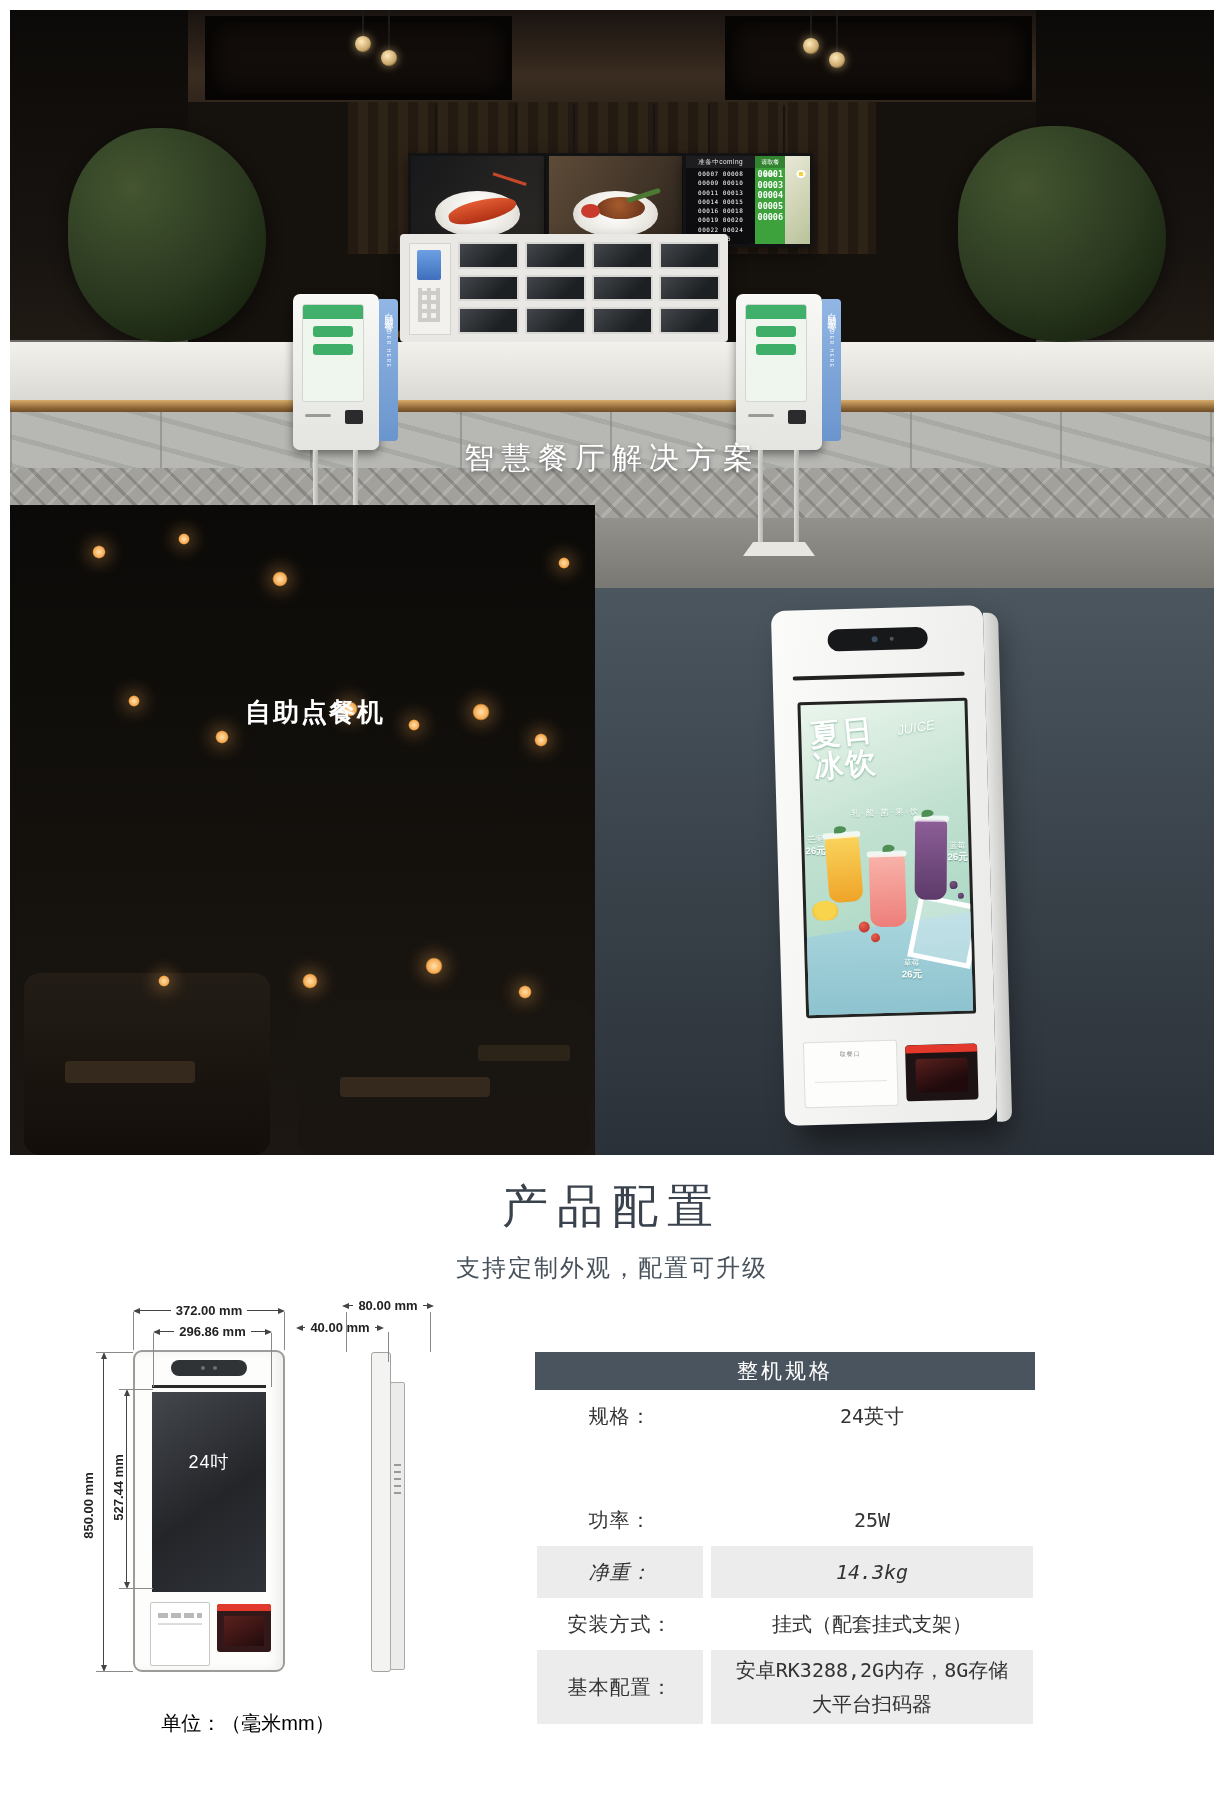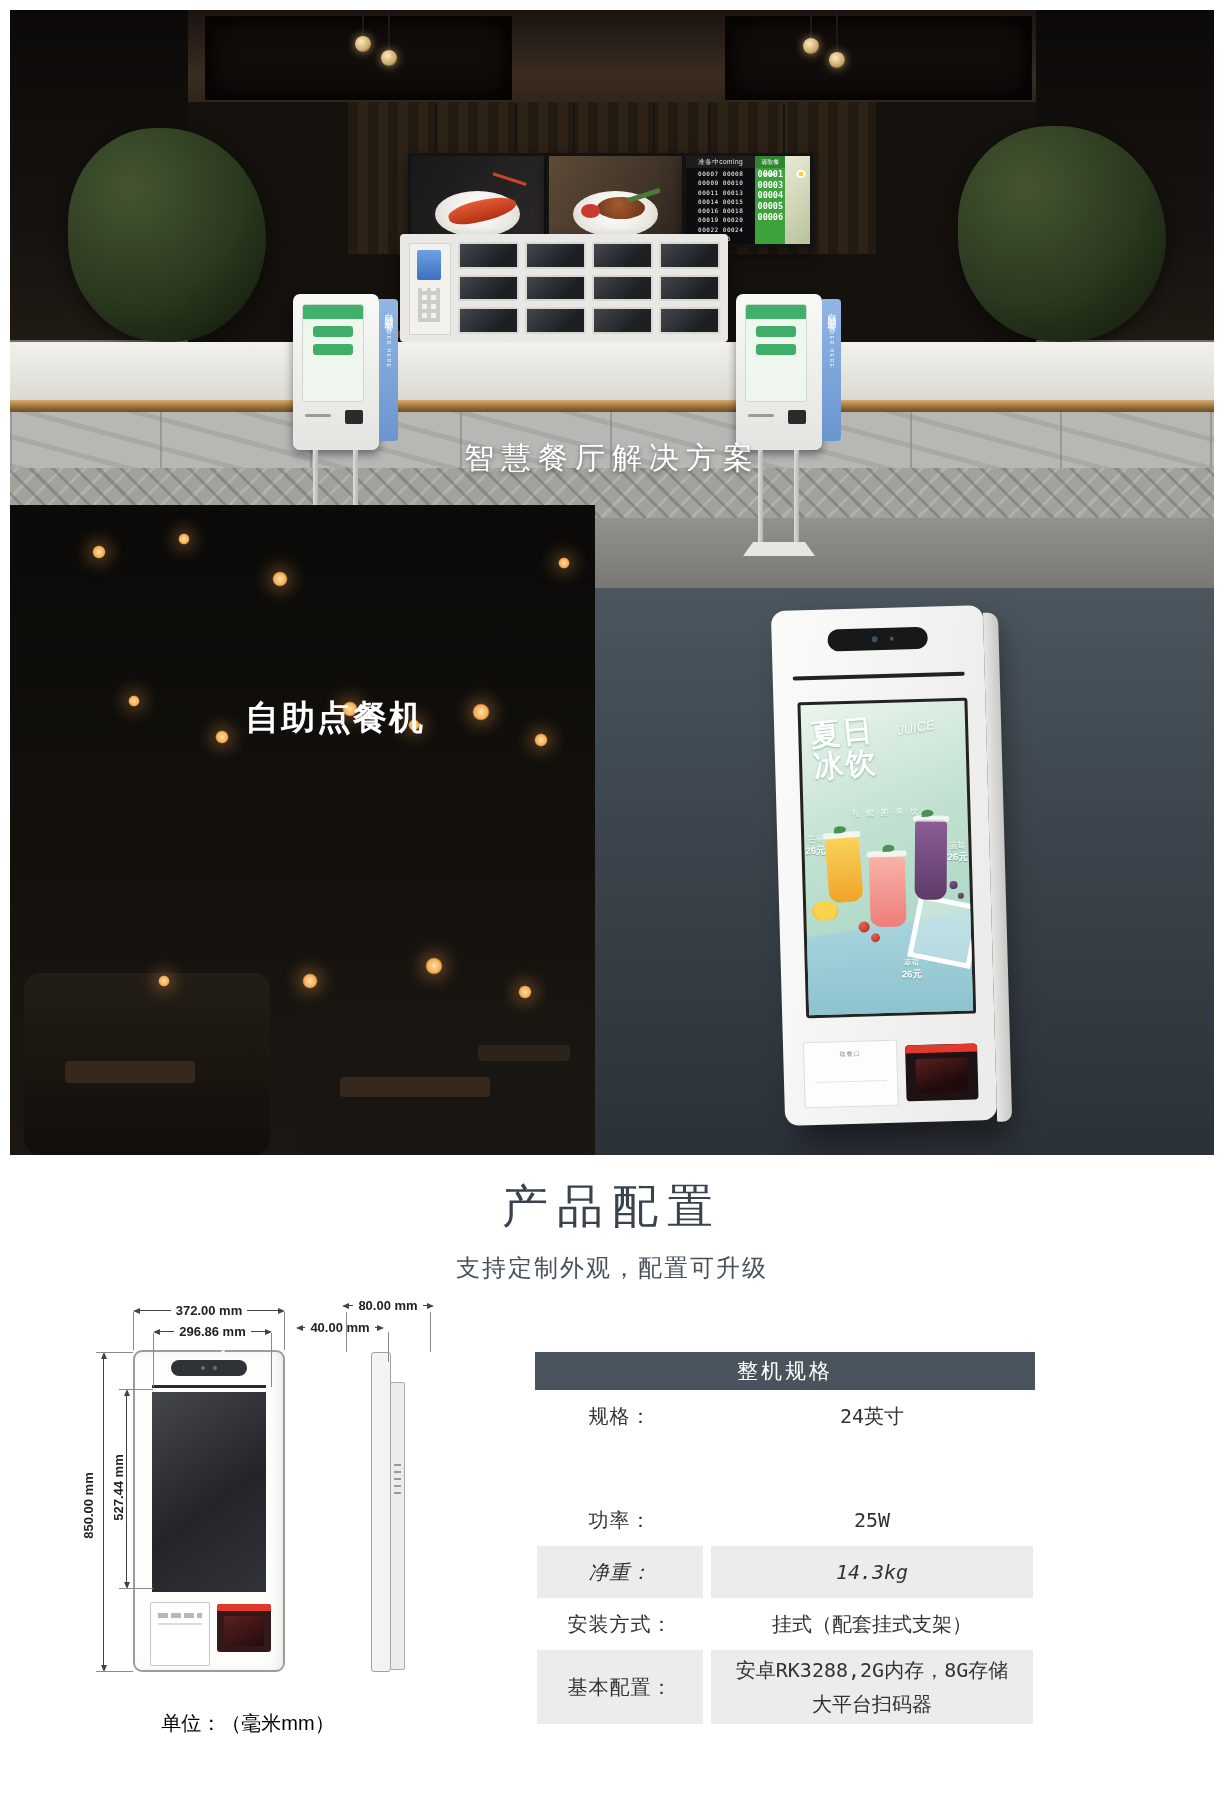--- a/index.html
+++ b/index.html
@@ -111,21 +111,21 @@
   #s2l{left:10px;top:505px;width:585px;height:650px;overflow:hidden;
     background:linear-gradient(180deg,#0b0a08 0%,#14110d 55%,#1c1712 100%);}
   .furn{border-radius:16px;}
   .f1{left:14px;top:468px;width:246px;height:182px;background:linear-gradient(#241e17,#120d09);opacity:.9;}
   .f2{left:288px;top:496px;width:292px;height:154px;background:#1a1510;opacity:.85;}
   .ttop{background:#5d4930;opacity:.4;border-radius:4px;}
   .t1{left:55px;top:556px;width:130px;height:22px;} .t2{left:330px;top:572px;width:150px;height:20px;}
   .t3{left:468px;top:540px;width:92px;height:16px;opacity:.3;}
   .bulb{border-radius:50%;background:radial-gradient(circle,#ffe2ae 0%,#f7a94e 55%,rgba(247,169,78,0) 72%);
     box-shadow:0 0 16px 5px rgba(255,175,85,.30);}
-  .p-title{left:235px;top:190px;color:#fff;font-size:34px;font-weight:bold;letter-spacing:2px;}
+  .p-title{left:235px;top:190px;color:#fff;font-size:26px;font-weight:bold;letter-spacing:2px;}
   .p-feats{left:235px;top:310px;color:#f2f2f2;font-size:24px;}
   .p-feats div{margin-bottom:26px;letter-spacing:1px;}
 
   #s2r{left:595px;top:588px;width:619px;height:567px;overflow:hidden;
     background:linear-gradient(180deg,#4b565f 0%,#3b444c 45%,#2b3138 100%);}
   .pk{left:183px;top:20px;width:212px;height:515px;background:linear-gradient(100deg,#fbfbf9,#ececea 85%);
     border-radius:14px;transform:rotate(-1.6deg);box-shadow:14px 18px 30px rgba(0,0,0,.45);}
   .pk::after{content:"";position:absolute;right:-15px;top:8px;bottom:-2px;width:15px;border-radius:0 10px 10px 0;
     background:linear-gradient(90deg,#e6e6e4,#c7c7c4);transform:skewY(3deg);}
   .cam{position:absolute;left:56px;top:20px;width:100px;height:22px;background:#17181a;border-radius:11px;}
@@ -170,21 +170,21 @@
   .cfg-sub{left:0;top:1252px;width:1224px;text-align:center;font-size:24px;color:#47525c;letter-spacing:2px;}
 
   
   .fv-body{left:133px;top:1350px;width:152px;height:322px;background:#fdfdfc;border:2px solid #9c9c9a;
     border-radius:9px;box-shadow:inset -6px 0 10px rgba(0,0,0,.06);box-sizing:border-box;}
   .fv-cam{position:absolute;left:36px;top:8px;width:76px;height:16px;background:#303336;border-radius:8px;}
   .fv-cam::after{content:"";position:absolute;left:30px;top:6px;width:4px;height:4px;border-radius:50%;background:#6a7075;box-shadow:12px 0 0 #6a7075;}
   .fv-line{position:absolute;left:17px;top:33px;width:114px;height:3px;background:#2a2a2a;}
   .fv-scr{position:absolute;left:17px;top:40px;width:114px;height:200px;
     background:linear-gradient(145deg,#44474c 0%,#232529 55%,#303338 100%);
-    display:flex;align-items:flex-start;justify-content:center;}
+    display:flex;align-items:center;justify-content:center;}
   .fv-scr span{color:#fff;font-size:18px;letter-spacing:1px;margin-top:-60px;}
   .fv-print{position:absolute;left:15px;top:250px;width:58px;height:62px;background:#fff;border:1px solid #c6c6c4;border-radius:2px;}
   .fv-print::before{content:"";position:absolute;left:7px;top:10px;right:7px;height:5px;
     background:repeating-linear-gradient(90deg,#b9b9b7 0 10px,transparent 10px 13px);}
   .fv-print::after{content:"";position:absolute;left:7px;top:20px;right:7px;height:2px;background:#dcdcda;}
   .fv-scan{position:absolute;left:82px;top:252px;width:54px;height:48px;background:#33181a;border-radius:3px;overflow:hidden;}
   .fv-scan::before{content:"";position:absolute;left:0;top:0;right:0;height:7px;background:#e13a2c;}
   .fv-scan::after{content:"";position:absolute;left:7px;top:12px;right:7px;bottom:6px;background:linear-gradient(150deg,#5a211d,#230b0d);}
   .sv{left:371px;top:1352px;width:38px;height:322px;}
   .sv-f{position:absolute;left:0;top:0;width:18px;height:318px;background:#f3f3f1;border:1.5px solid #a2a2a0;border-radius:3px;}

